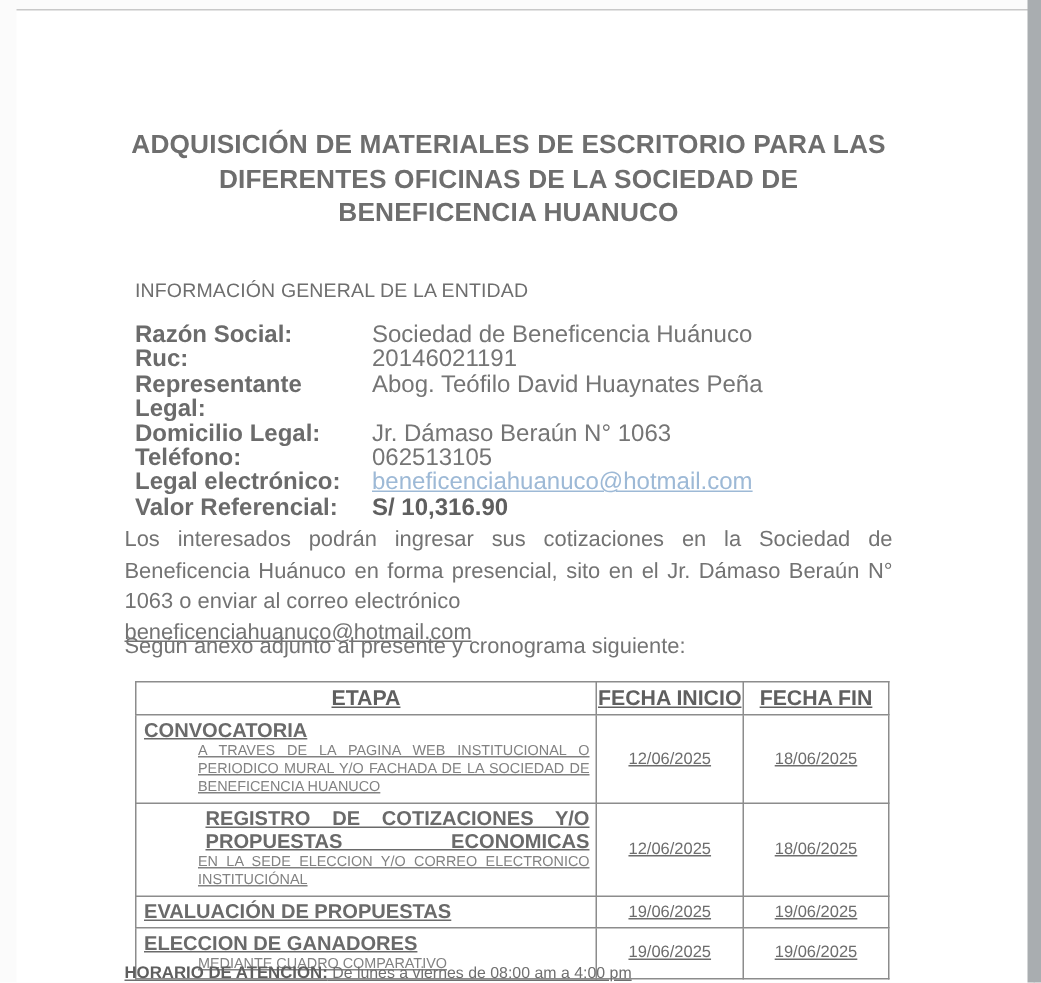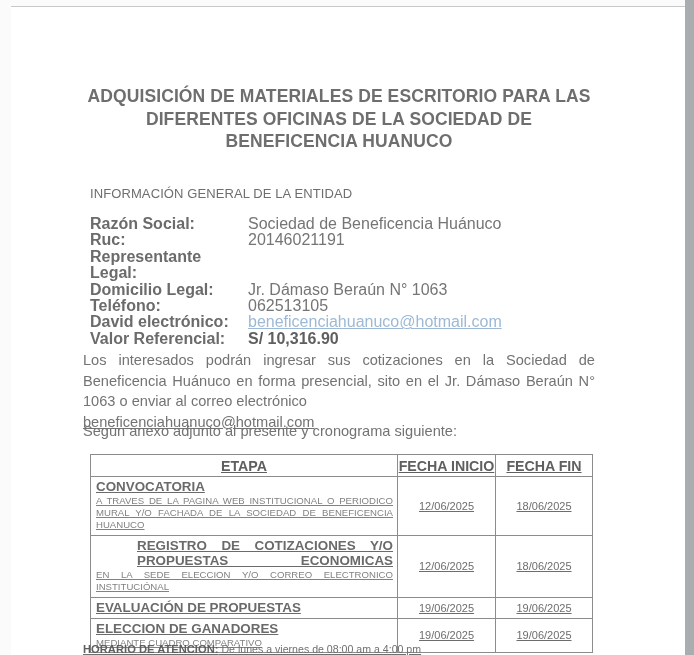--- a/index.html
+++ b/index.html
@@ -179,20 +179,21 @@
   .etapa-sub {
     font-size: 9.6px;
     color: #828282;
     text-decoration: underline;
     line-height: 12.4px;
     display: block;
     text-align: justify;
   }
   .etapa-sub.lastjust {
     text-align-last: left;
+    margin-left: 36px;
   }
 
   .cell-date {
     text-align: center;
     font-size: 11px;
     color: #6d6d6d;
   }
   .cell-date span {
     text-decoration: underline;
   }
@@ -233,31 +234,32 @@
         <div class="info-row">
           <span class="info-label">Razón Social:</span>
           <span class="info-value">Sociedad de Beneficencia Huánuco</span>
         </div>
         <div class="info-row">
           <span class="info-label">Ruc:</span>
           <span class="info-value">20146021191</span>
         </div>
         <div class="info-row">
           <span class="info-label">Representante Legal:</span>
+          <span class="info-value">Abog. Teófilo David Huaynates Peña</span>
         </div>
         <div class="info-row">
           <span class="info-label">Domicilio Legal:</span>
           <span class="info-value">Jr. Dámaso Beraún N° 1063</span>
         </div>
         <div class="info-row">
           <span class="info-label">Teléfono:</span>
           <span class="info-value">062513105</span>
         </div>
         <div class="info-row">
-          <span class="info-label">David electrónico:</span>
+          <span class="info-label">Legal electrónico:</span>
           <span class="info-value link">beneficenciahuanuco@hotmail.com</span>
         </div>
         <div class="info-row">
           <span class="info-label">Valor Referencial:</span>
           <span class="info-value strong">S/ 10,316.90</span>
         </div>
       </div>
 
       <div id="intro-paragraph">
         <span>Los interesados podrán ingresar sus cotizaciones en la Sociedad de Beneficencia Huánuco en forma presencial, sito en el Jr. Dámaso Beraún N° 1063 o enviar al correo electrónico</span>

